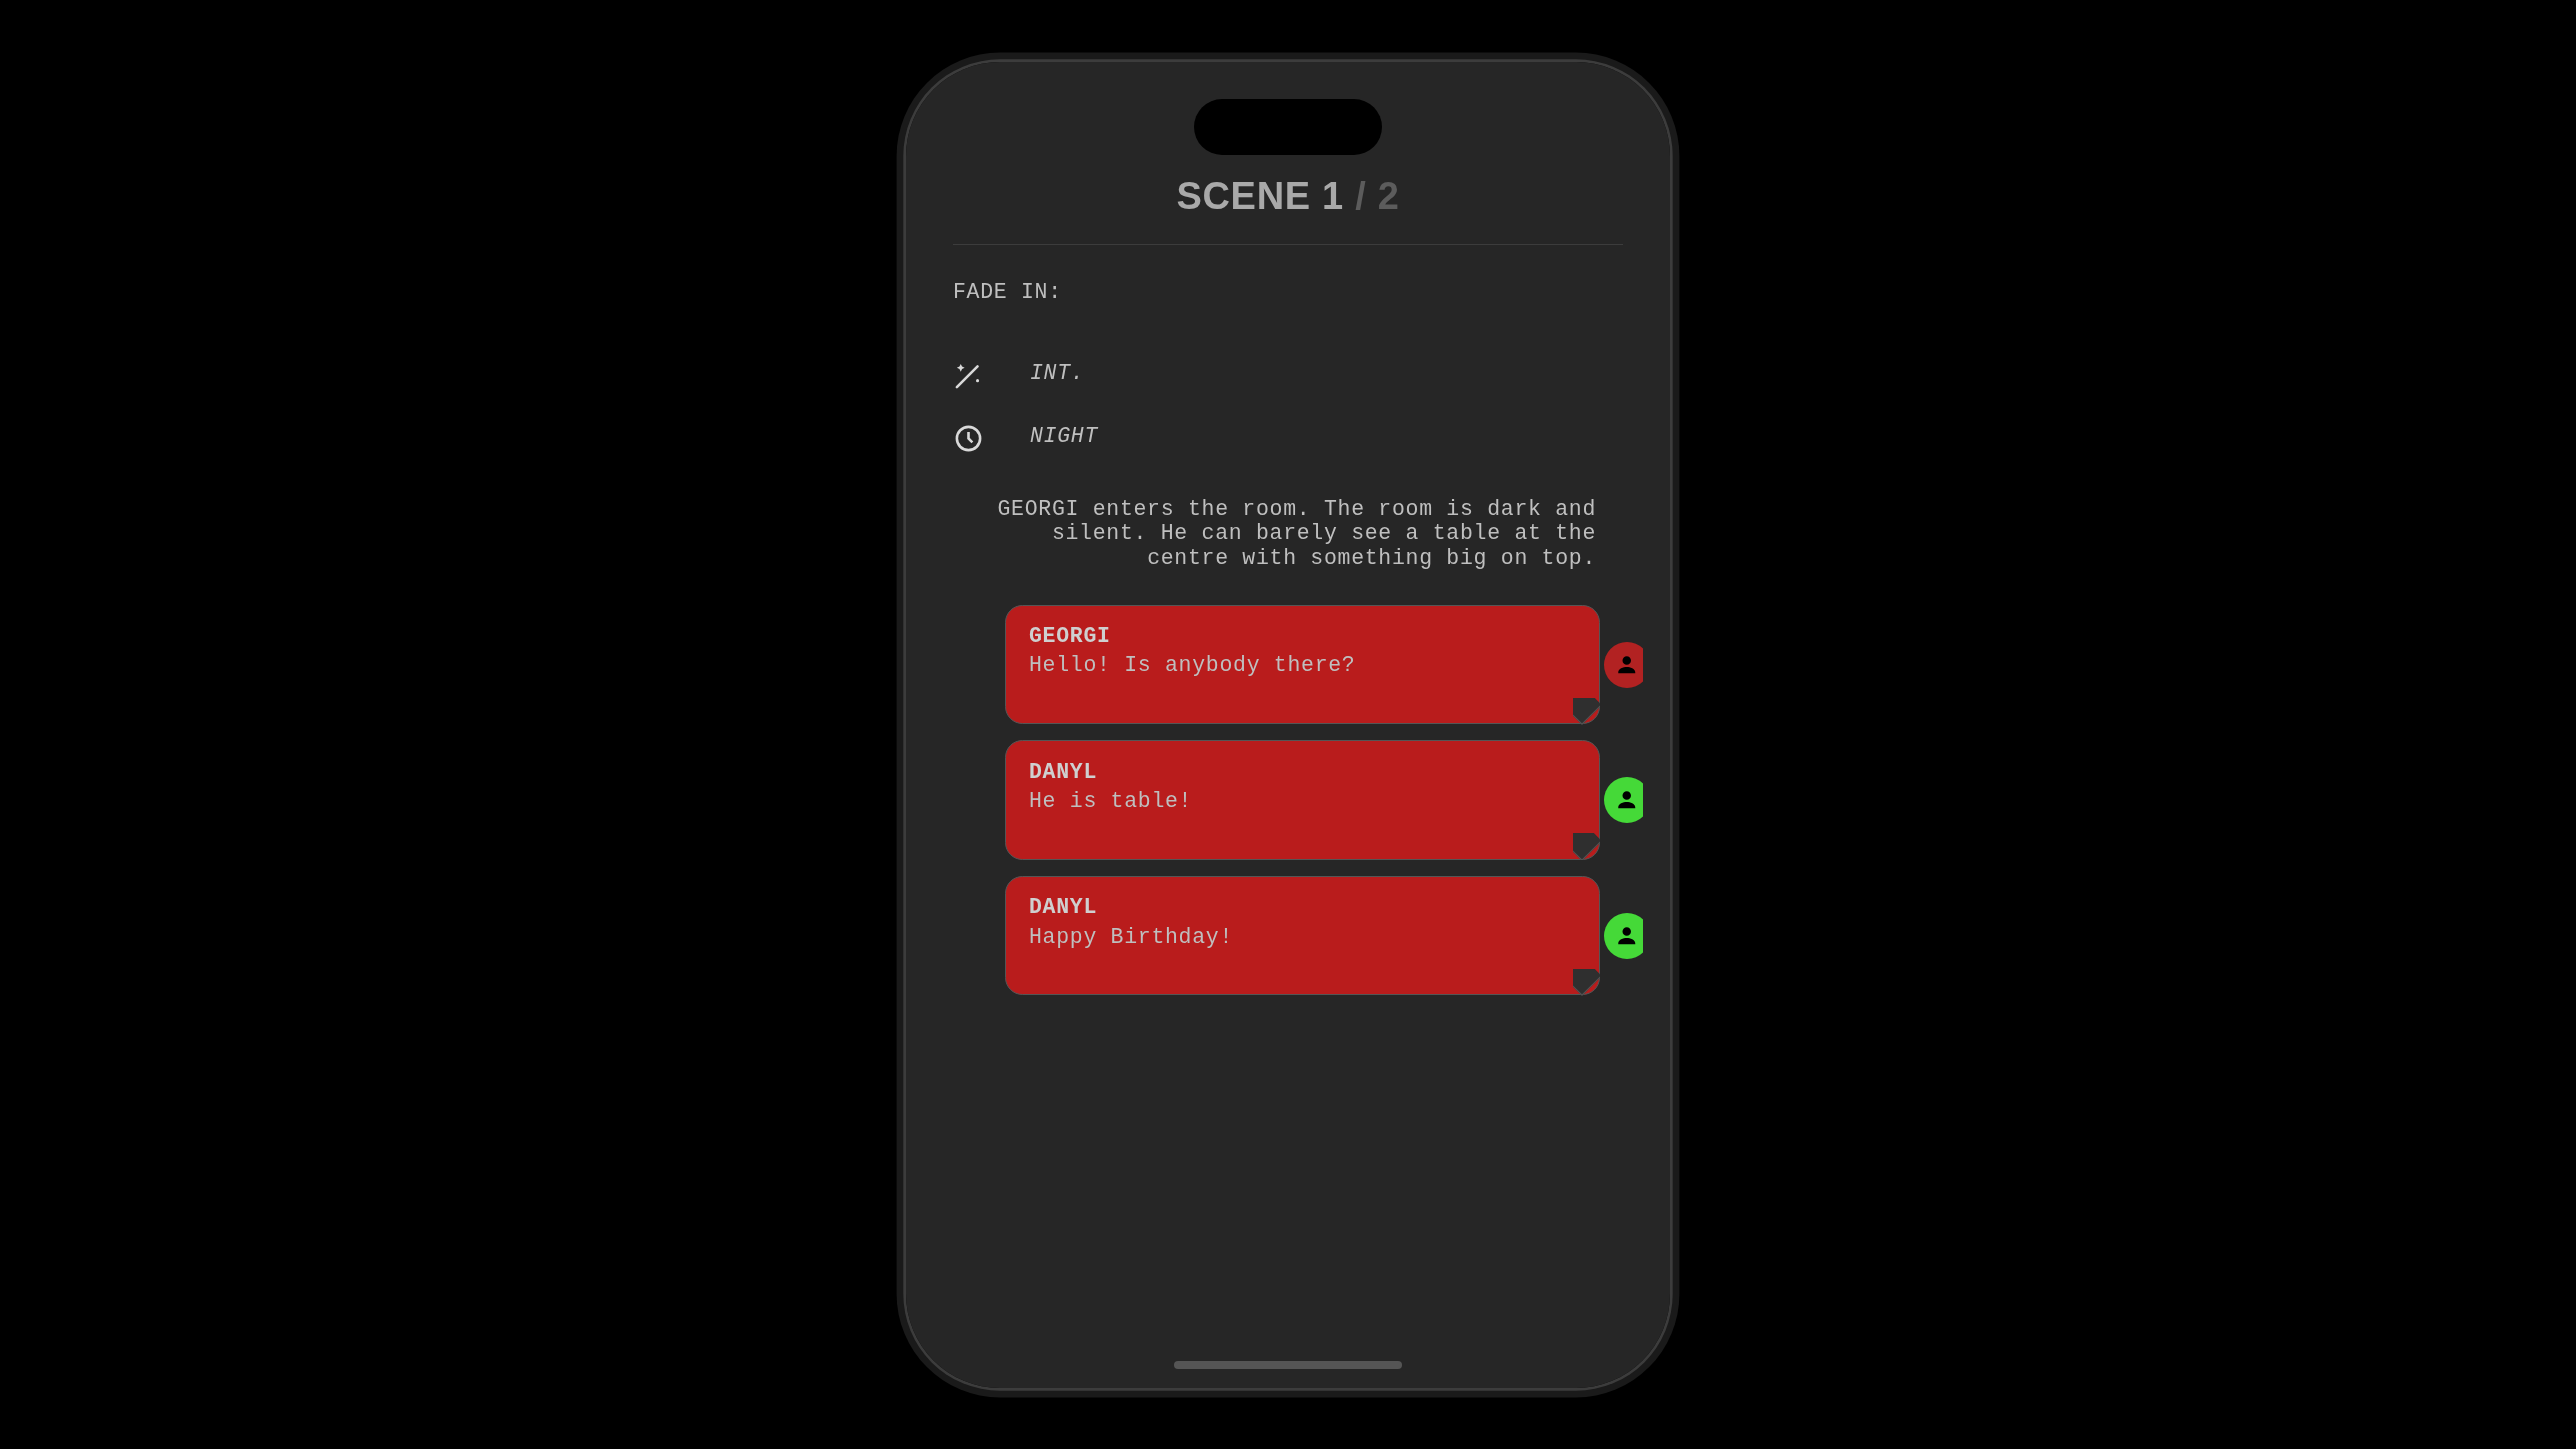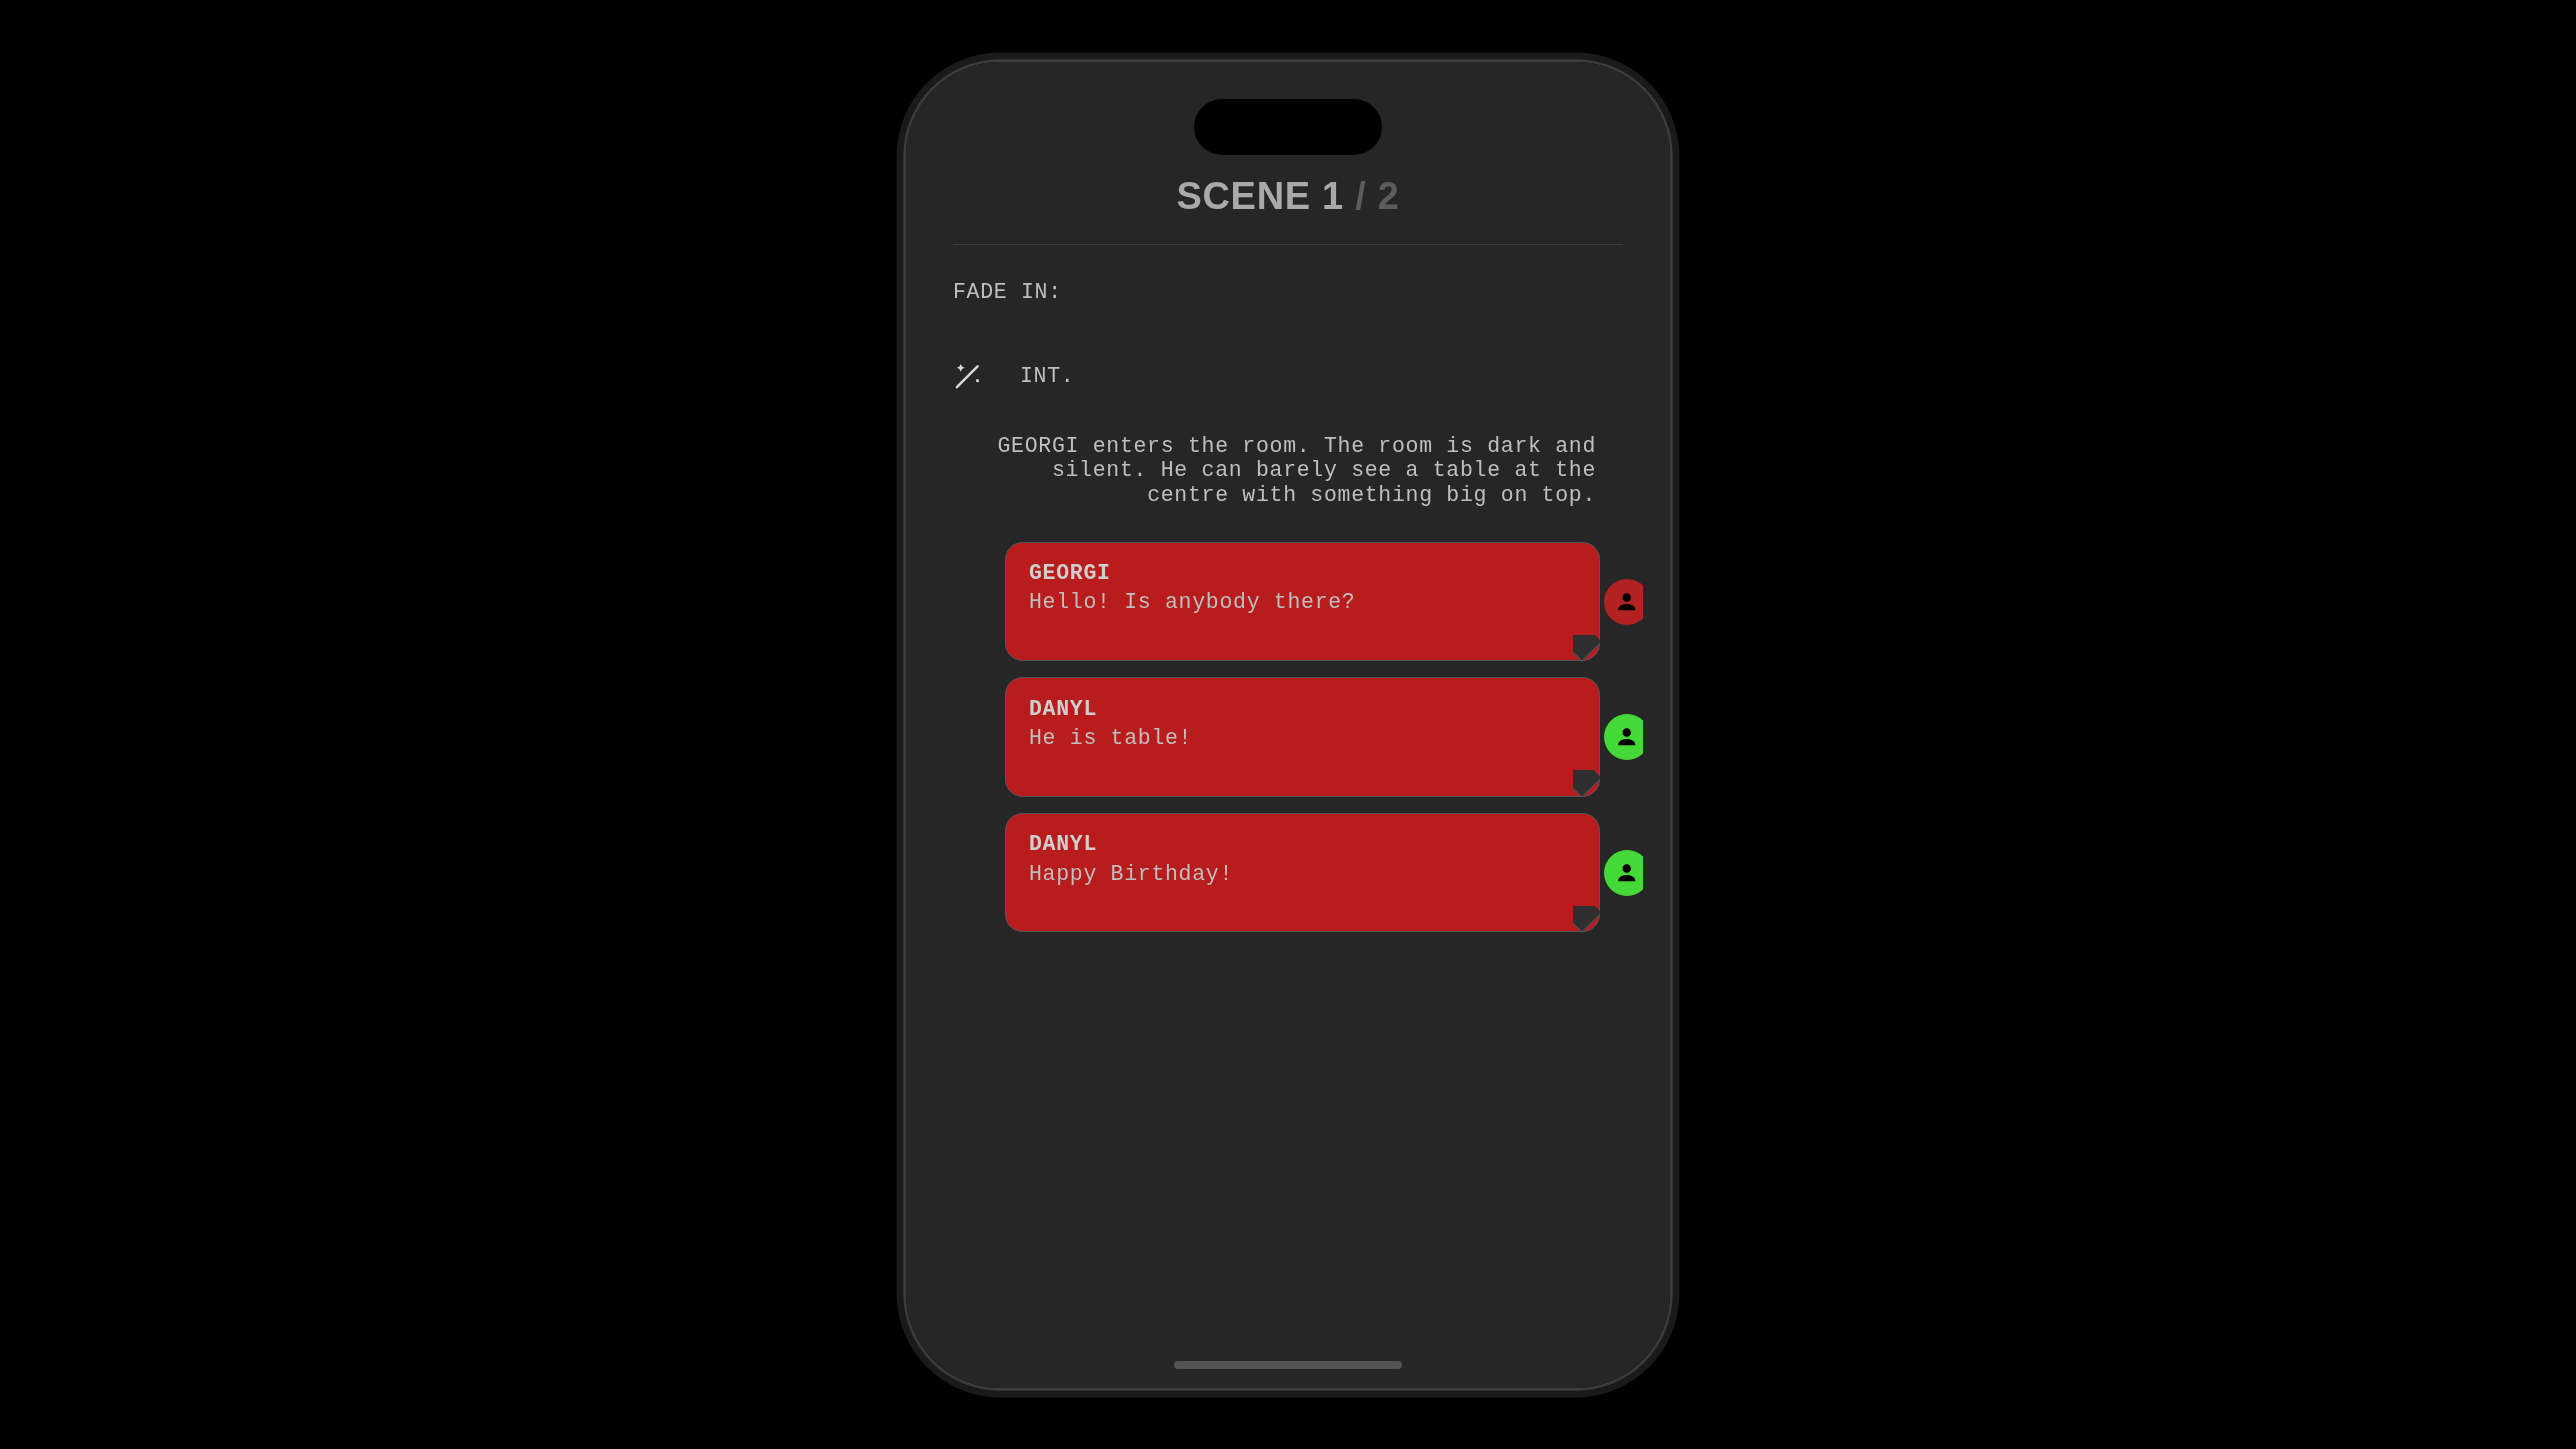--- a/index.html
+++ b/index.html
@@ -43,22 +43,23 @@
     }
     .title-bar .scene { font-size:38px; font-weight:600; letter-spacing:0.7px; color:#a9a9a9; }
     .title-bar .of { color:#5c5c5c; }
     .content {
       flex:1; overflow:hidden; padding:0 20px;
       font-family:"Courier New",Courier,monospace; color:#bfbfbf;
       font-size:21.5px; line-height:1.3; letter-spacing:0.7px;
     }
     .fadein { margin-bottom:37px; }
     .meta-row {
-      display:flex; align-items:flex-end; gap:36px;
+      display:flex; align-items:flex-start; gap:46px;
       padding:16px 0;
+      font-style:italic;
     }
     .meta-row .icon { width:31px; height:31px; display:flex; align-items:center; justify-content:center; color:#d9d9d9; }
     .meta-row .lbl { }
     .action { margin:27px 0 34px; padding-left:23px; padding-right:27px; line-height:1.15;text-align:right; }
     .bubble-row { position:relative; margin:16px 0 16px 52px; padding-right:23px; }
     .bubble {
       position:relative;
       border:1.3px solid #555; background:#b91c1c;
       border-radius:17.4px; padding:17.4px 23px 43px;
     }
@@ -100,20 +101,29 @@
           <svg viewBox="0 0 24 24" fill="none" stroke="currentColor" stroke-width="2">
             <path d="M3 21 L19 5" stroke-linecap="round"></path>
             <path d="M6 3 l1 2 l2 1 l-2 1 l-1 2 l-1 -2 l-2 -1 l2 -1 z" fill="currentColor" stroke="none"></path>
             <circle cx="19" cy="16" r="1.2" fill="currentColor" stroke="none"></circle>
           </svg>
         </span>
         <span class="lbl">INT.</span>
       </div>
 
 
+      <div class="meta-row">
+        <span class="icon">
+          <svg viewBox="0 0 24 24" fill="none" stroke="currentColor" stroke-width="2">
+            <circle cx="12" cy="12" r="9"></circle>
+              <path d="M12 7v5l3 3"></path>
+          </svg>
+        </span>
+        <span class="lbl">NIGHT</span>
+      </div>
 
       <div class="action">GEORGI enters the room. The room is dark and silent. He can barely see a table at the centre with something big on top.</div>
 
       <div class="bubble-row">
         <div class="bubble">
           <div class="name">GEORGI</div>
           <div class="line">Hello! Is anybody there?</div>
           <div class="tail"></div>
         </div>
         <div class="avatar" style="background:#b22222">

